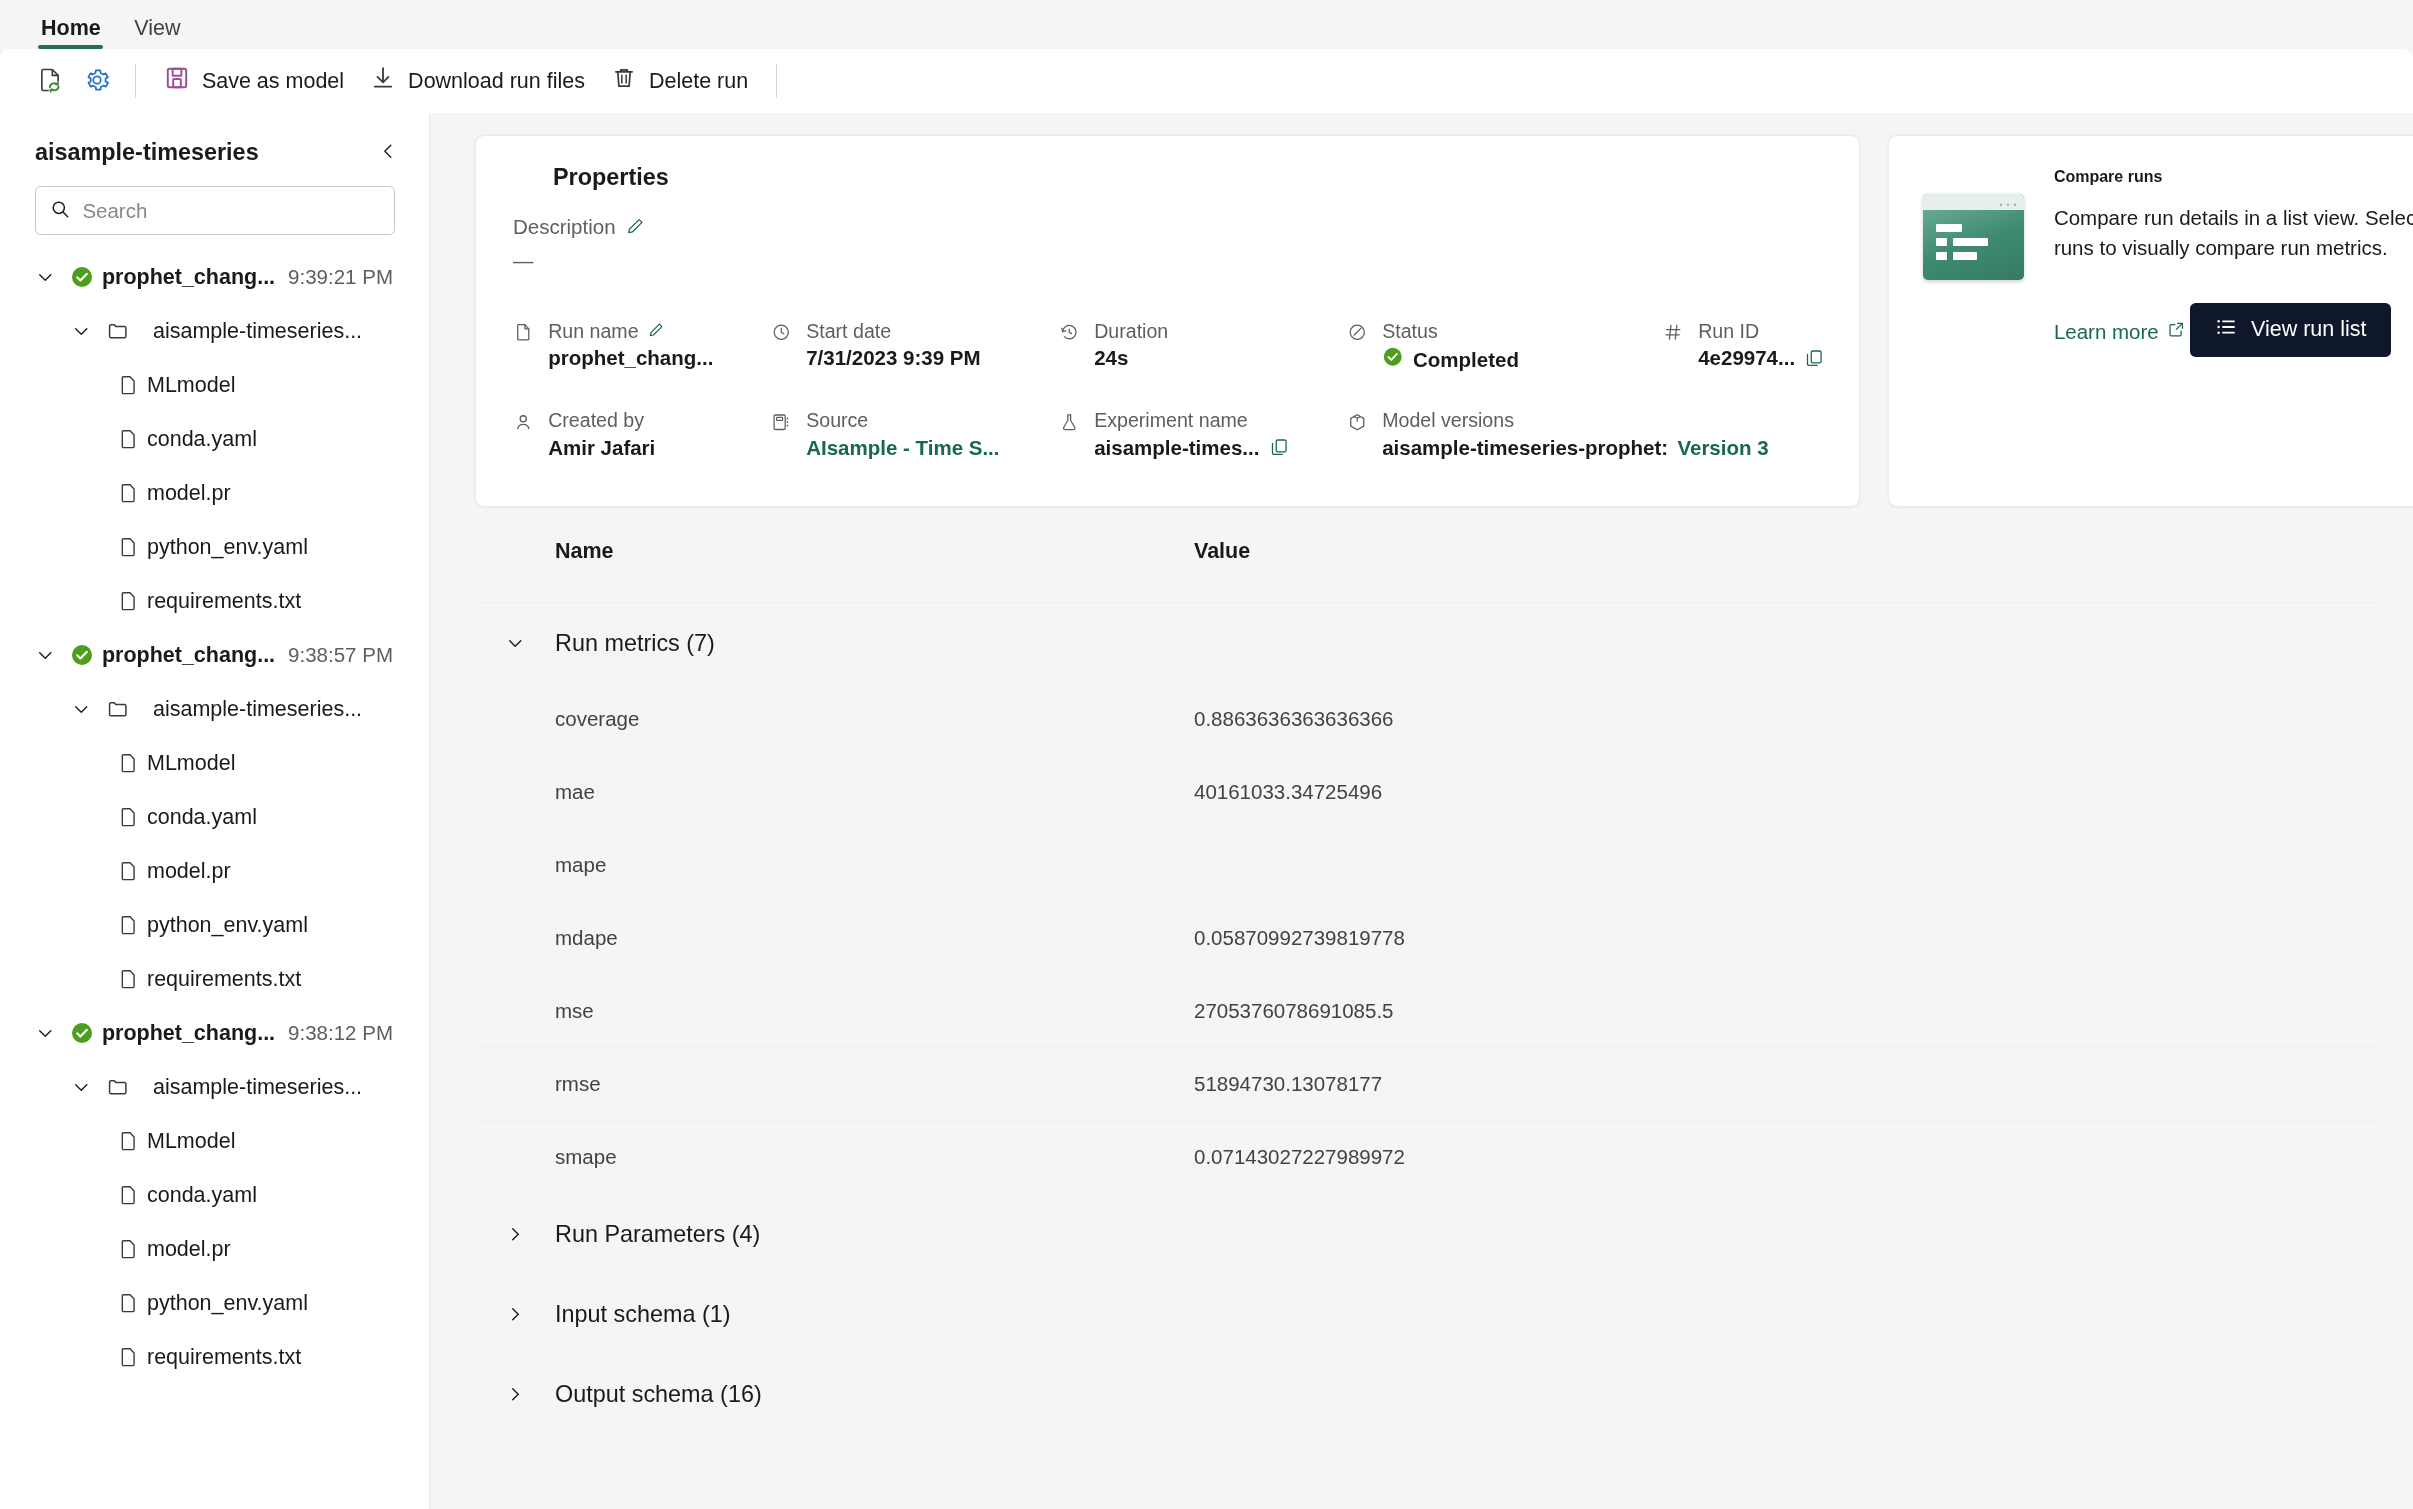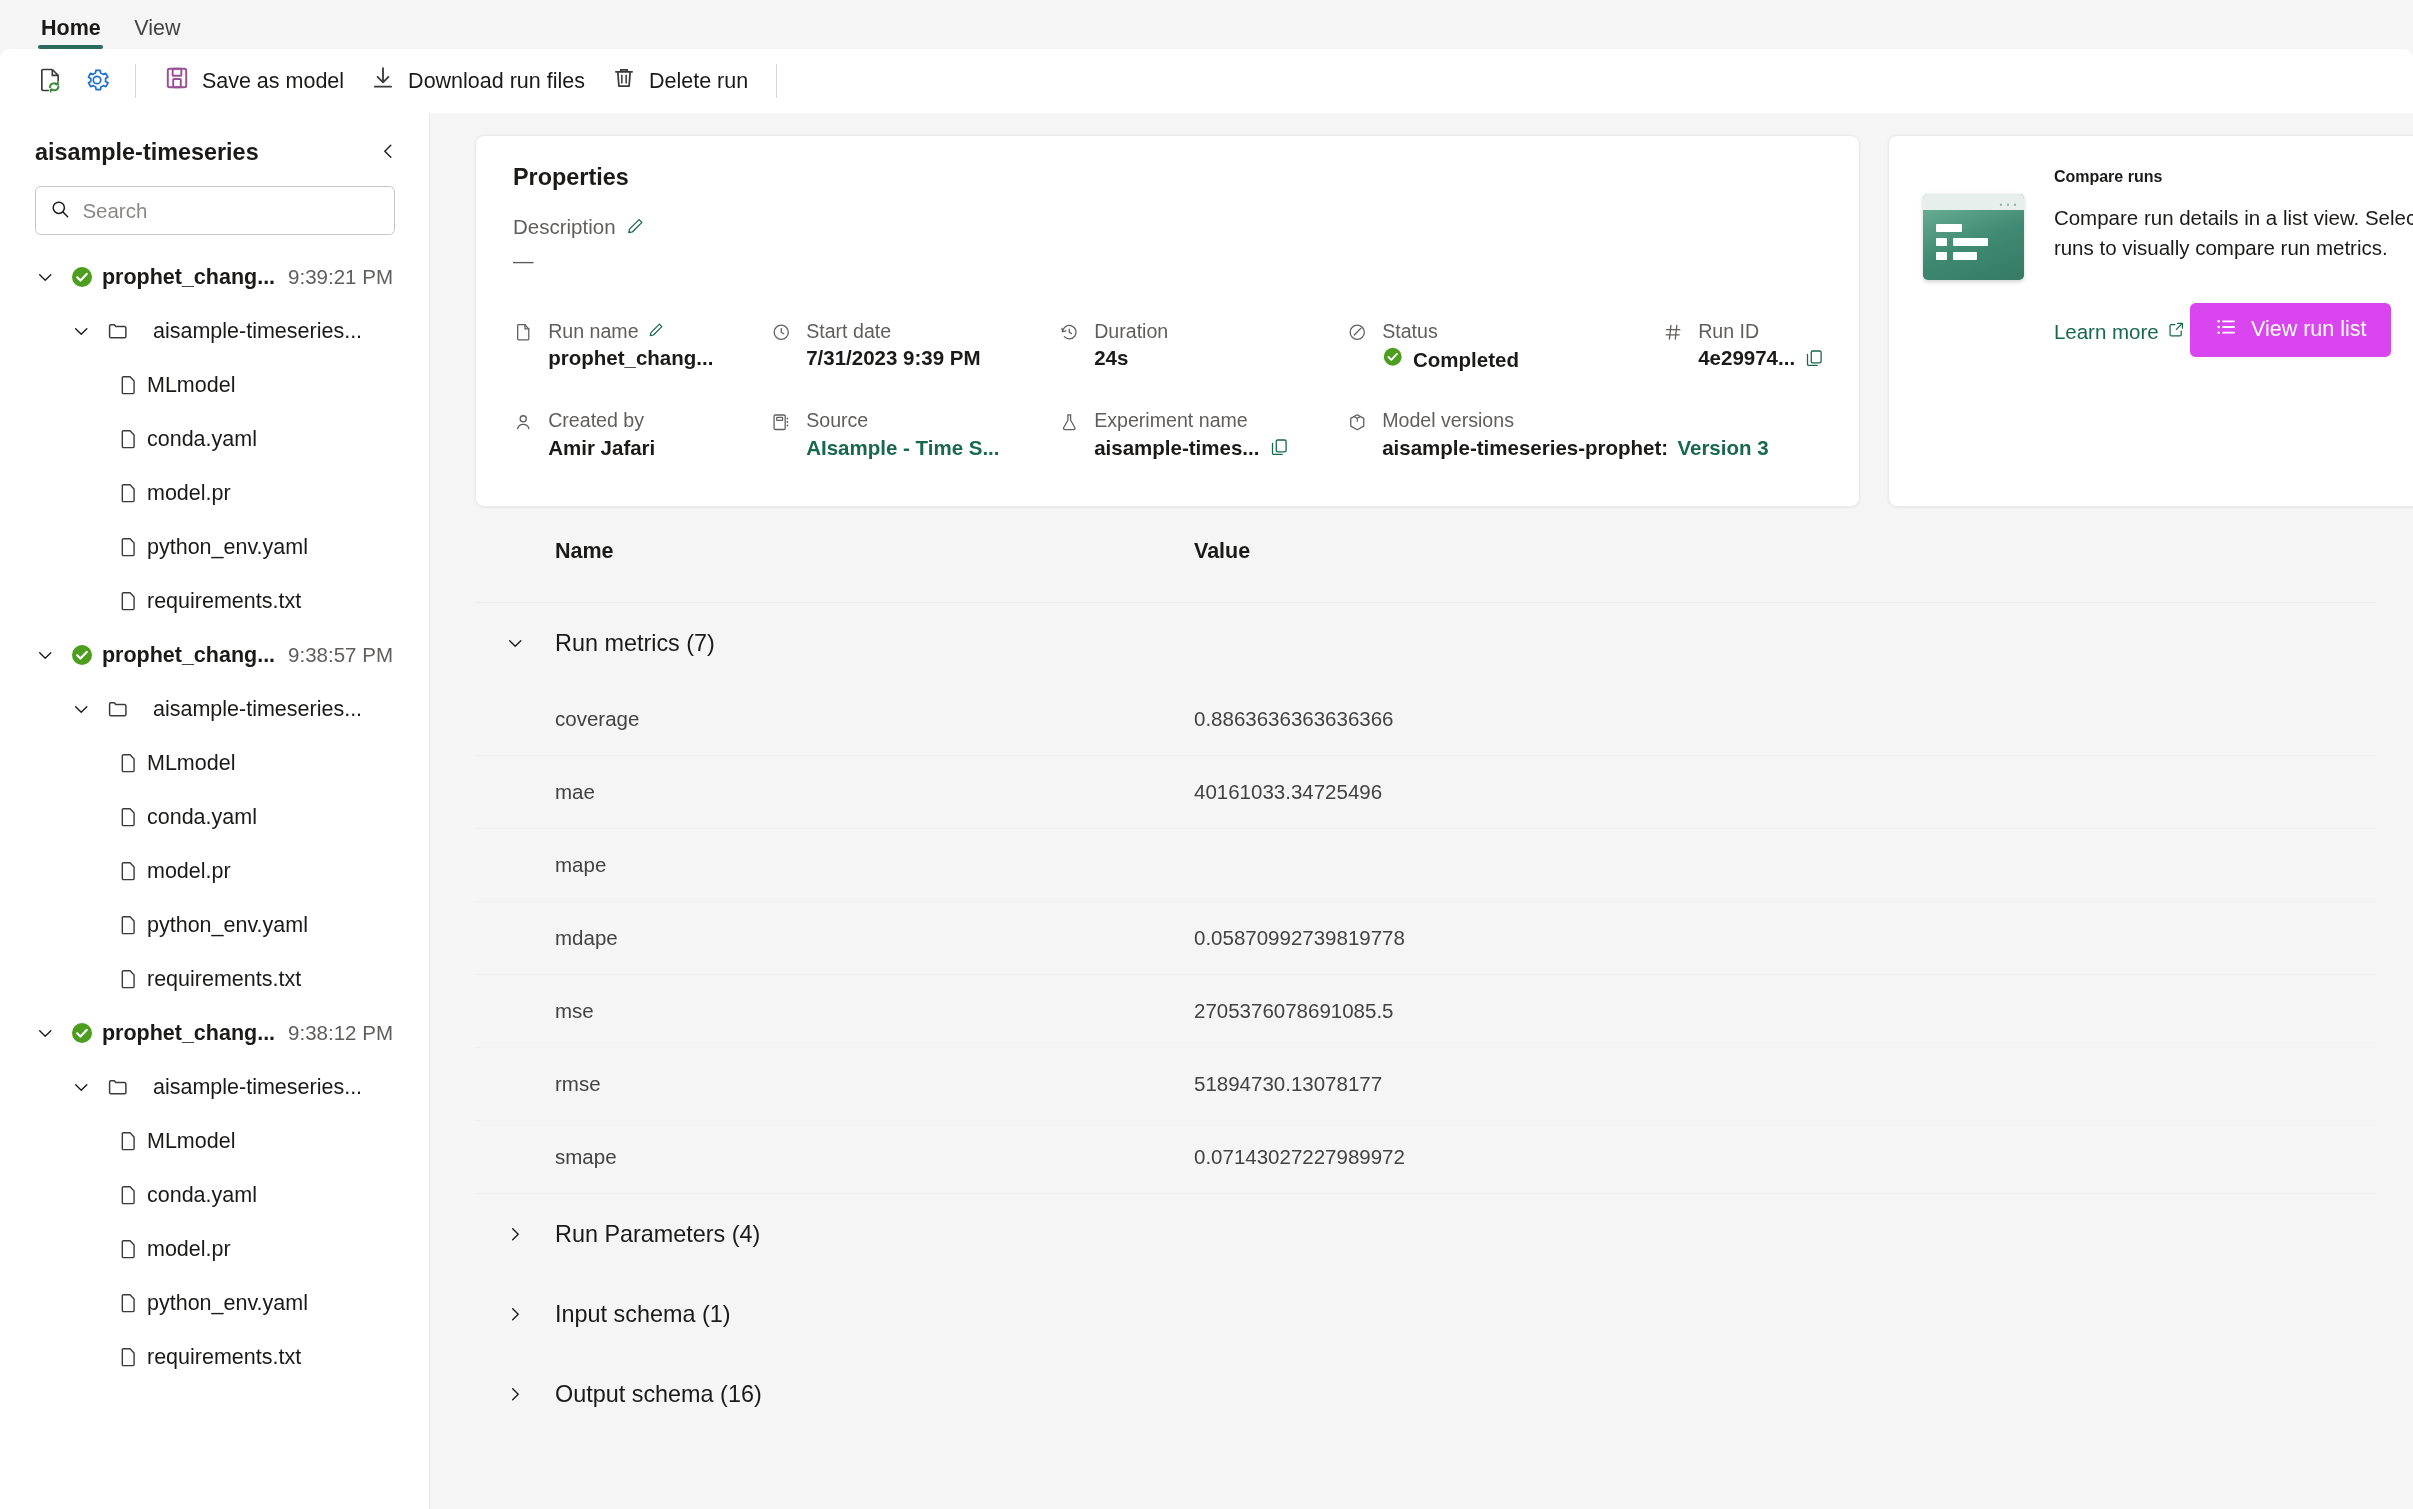--- a/index.html
+++ b/index.html
@@ -156,21 +156,21 @@
   }
   .cards-row { display: flex; gap: 28px; align-items: flex-start; }
 
   .card {
     background: #ffffff;
     border-radius: 9.3px;
     border: 0.9px solid #ebebeb;
     box-shadow: 0 0.9px 2.8px rgba(0,0,0,0.06);
   }
   .props-card { flex: 1; padding: 28px 34px 32px 37px; min-height: 372px; }
-  .card-title { font-size: 23.4px; font-weight: bold; color: #1b1a19; }
+  .card-title { font-size: 23.4px; font-weight: bold; color: #1b1a19; margin-left: 40px; }
   .desc-row {
     display: flex; align-items: center; gap: 9.3px;
     margin-top: 24px;
   }
   .desc-label { font-size: 20.5px; color: #605e5c; }
   .desc-value { font-size: 20.5px; color: #605e5c; margin-top: 9.3px; letter-spacing: 0.9px;}
 
   .props-grid {
     display: grid;
     grid-template-columns: 222px 252px 252px 280px auto;
@@ -224,21 +224,21 @@
     font-size: 20.5px; color: #1b1a19; margin-top: 17px; line-height: 1.42;
     max-width: 439px;
   }
   .learn-more {
     display: inline-flex; align-items: center; gap: 8.4px;
     font-size: 20.5px; color: #18674f; margin-top: 3.7px; cursor: pointer;
   }
   .view-btn {
     margin-top: 41px;
     display: inline-flex; align-items: center; gap: 13px;
-    background: #d946ef; color: #ffffff;
+    background: #0f172a; color: #ffffff;
     border: none; border-radius: 5.6px;
     height: 54px; padding: 0 24px;
     font-size: 21.5px;
     font-family: "Liberation Sans", sans-serif;
     cursor: pointer;
   }
 
   
   .table-wrap { margin-top: 32px; }
   .t-head {

